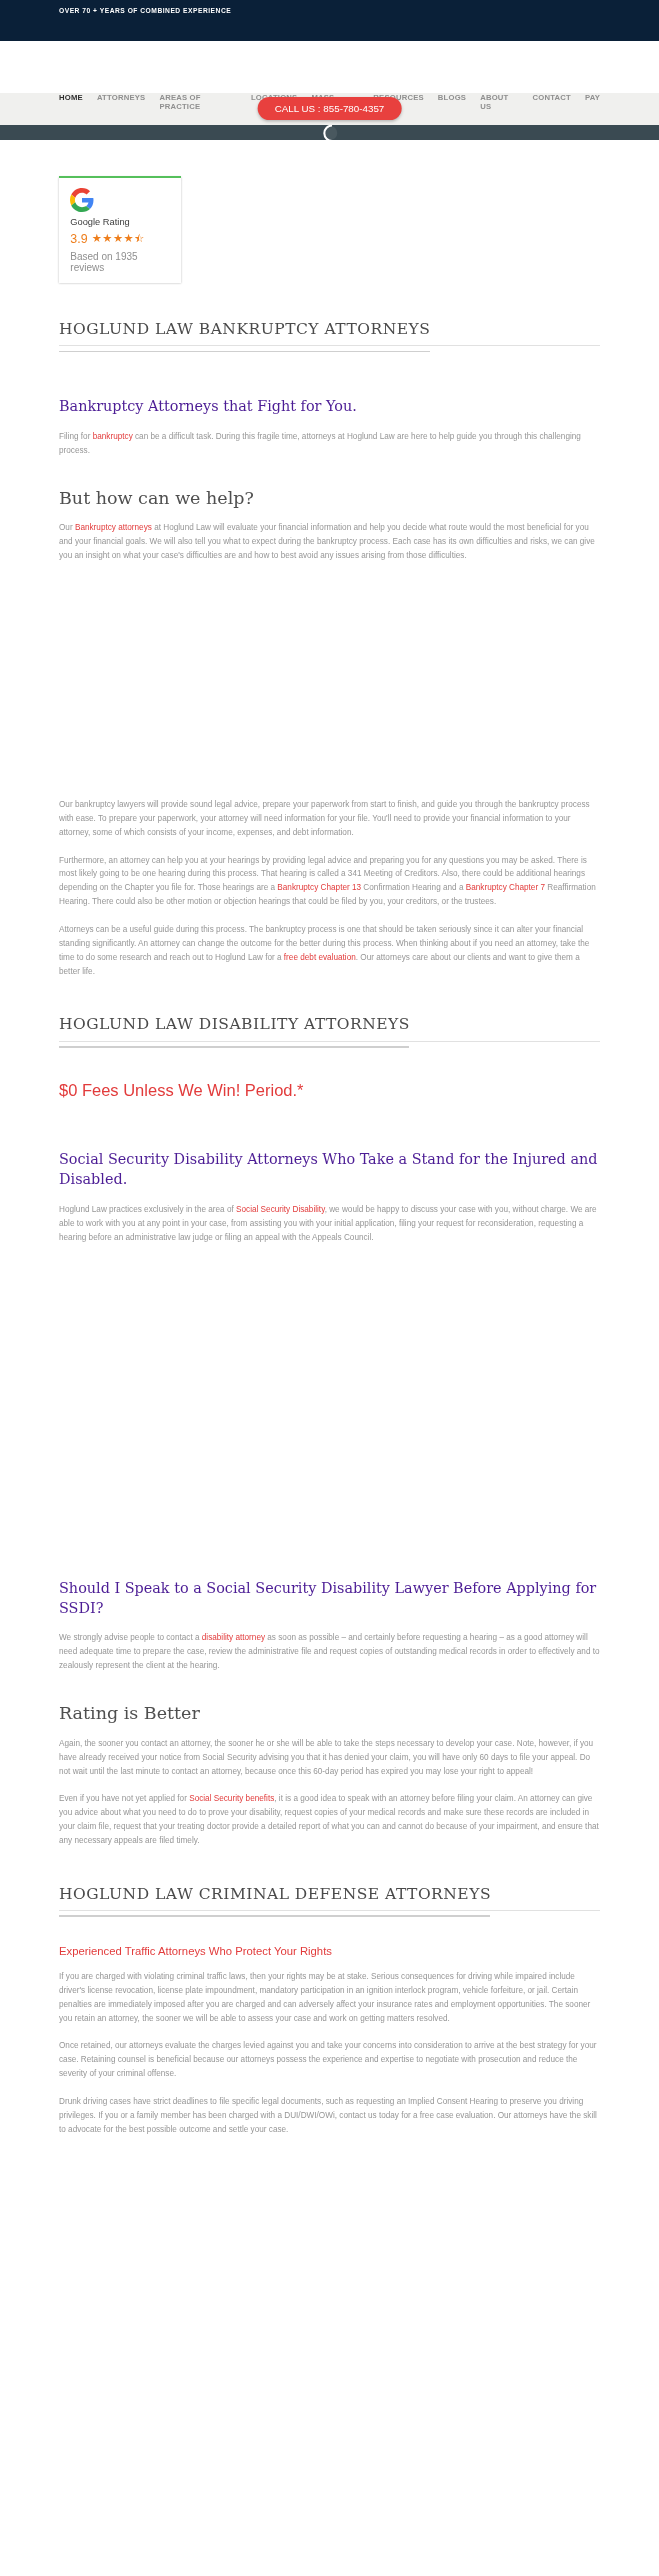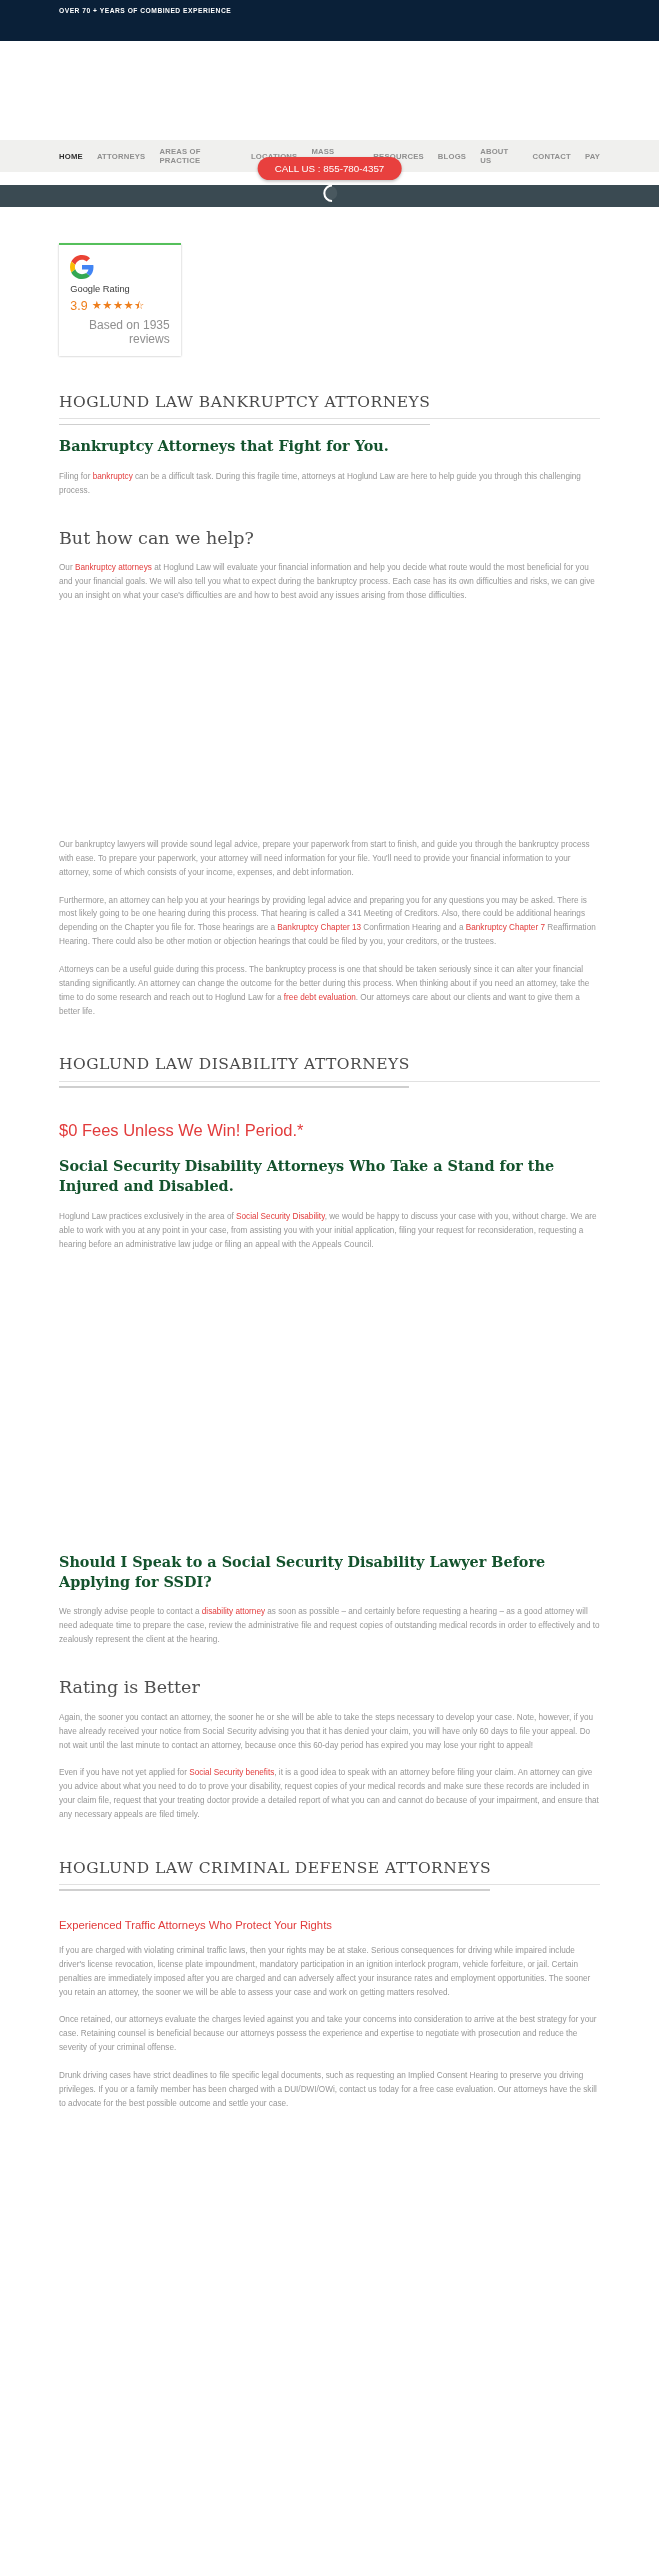--- a/index.html
+++ b/index.html
@@ -10,51 +10,51 @@
   body{background:#fff; font-family:"Liberation Sans", sans-serif; width:659px;}
   .container{width:541px; margin:0 auto;}
 
   
   .topbar{background:var(--navy); height:41px;}
   .topbar .container{padding-top:6.2px;}
   .tagline{color:#ffffff; font-size:6.7px; font-weight:600; letter-spacing:0.5px;}
   .logo-space{height:52px; background:#fff;}
   .header-wrap{position:relative;}
   .navbar{background:#f0f0ee; height:32px;}
-  .nav-row{display:flex; align-items:center; height:32px; gap:14px;margin-top:47px;}
+  .nav-row{display:flex; align-items:flex-start; height:32px; gap:14px;}
   .nav-item{font-size:7.7px; font-weight:700; color:#8f8f8f; text-decoration:none; letter-spacing:0.2px; cursor:pointer;}
   .nav-item.active{color:#2f2f2f;}
-  .slate-band{background:var(--slate); height:22px; position:relative;margin-top:13px;}
+  .slate-band{background:var(--slate); height:15px; position:relative;}
   .call-btn{position:absolute; top:-28px; left:50%; transform:translateX(-50%);
     background:var(--button-red); color:#fff; font-size:9.8px; line-height:23px; height:23px;
     padding:0 17.5px; border-radius:12.4px; text-decoration:none; white-space:nowrap; z-index:10;
     box-shadow:0 1.5px 3.1px rgba(0,0,0,.25); cursor:pointer;}
   .phone-arc{position:absolute; left:50%; transform:translateX(-50%); top:0; width:17.5px; height:16.5px; overflow:hidden;}
   .phone-arc .halo{position:absolute; left:2.1px; top:1px; width:14.4px; height:14.4px; border-radius:50%; background:rgba(255,255,255,.08);}
 
   
   .rating-card{margin-top:36px; width:122px; border-top:2.6px solid var(--rating-green);
     background:#fff; box-shadow:0 0.5px 2.1px rgba(0,0,0,.28); padding:8.2px 11.3px 10.3px; cursor:pointer;}
   .g-logo{width:24px; height:24px; margin:2.1px 0 5.2px;}
   .rating-label{font-size:9.3px; color:#3c3c3c; margin-bottom:4.1px;}
   .rating-row{display:flex; align-items:center; gap:4.1px; margin-bottom:5.2px;}
   .score{font-size:12.4px; color:var(--star-orange);}
   .stars{font-size:11.3px; color:var(--star-orange); letter-spacing:0.5px; white-space:nowrap;}
   .star-half{position:relative; display:inline-block;}
   .star-half .fill{position:absolute; left:0; top:0; width:50%; overflow:hidden;}
-  .reviews{font-size:12px; color:#8f8f8f;text-align:right;}
+  .reviews{font-size:10px; color:#8f8f8f;}
 
   
   .section-title{margin-top:37px;}
   h2.sec{font-family:"DejaVu Serif","Liberation Serif",serif; font-size:15.5px; font-weight:400;
     color:#4a4a4a; letter-spacing:0.5px; display:inline-block;}
   .hr-full{border-top:0.5px solid #e1e1e1; margin-top:7.2px;}
   .hr-short{height:1.5px; background:#cfcfcf; margin-top:4.6px; width:227px;}
   .offer-red{font-size:16.5px; font-weight:400; color:var(--accent-red); line-height:1.85; max-width:402px; margin-top:27px;}
-  .h-serif-md{font-family:"DejaVu Serif","Liberation Serif",serif; font-size:14.4px; font-weight:700; color:#14532d; line-height:1.4; margin-top:11px;}
+  .h-serif-md{font-family:"DejaVu Serif","Liberation Serif",serif; font-size:14.4px; font-weight:400; color:#4c1d95; line-height:1.4; margin-top:44px;}
   .h-serif-lg{font-family:"DejaVu Serif","Liberation Serif",serif; font-size:17.5px; font-weight:400; color:#4f4f4f; margin-top:30px;}
   .red-sub-sans{font-size:11.3px; font-weight:400; color:var(--accent-red); margin-top:28px;}
   p.body-p{font-size:8.2px; line-height:1.7; color:#969696; margin-top:13.4px;}
   p.body-p a{color:var(--accent-red); text-decoration:none; cursor:pointer;}
   .spacer{width:100%;}
 </style>
 </head>
 <body>
 
 <div class="topbar">

